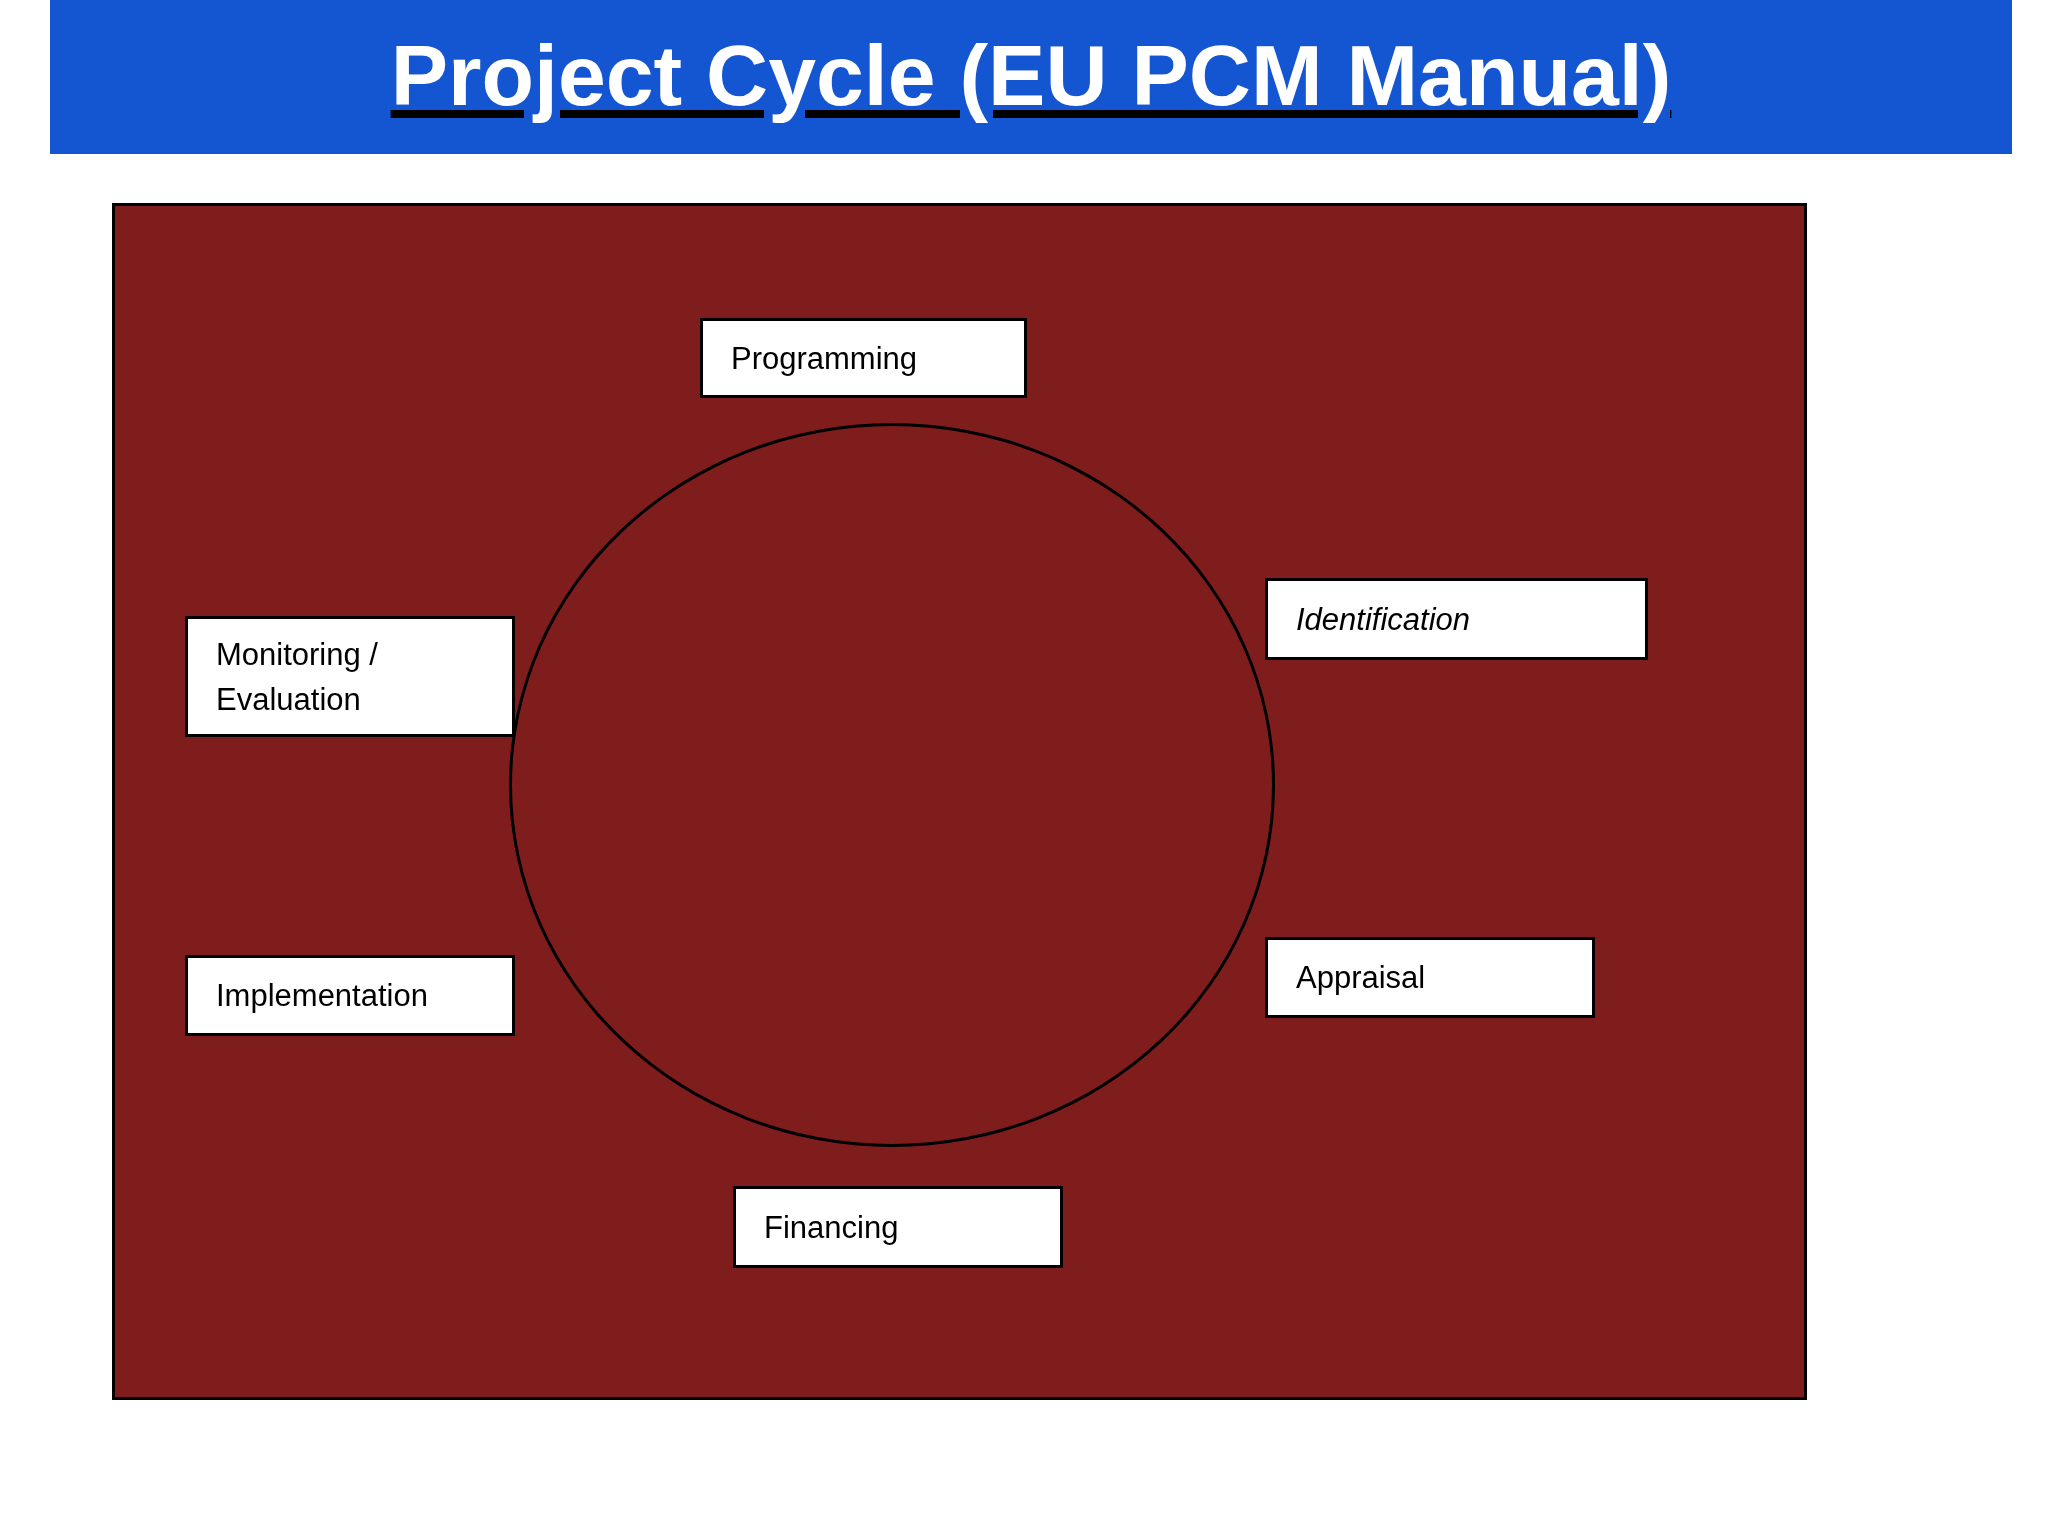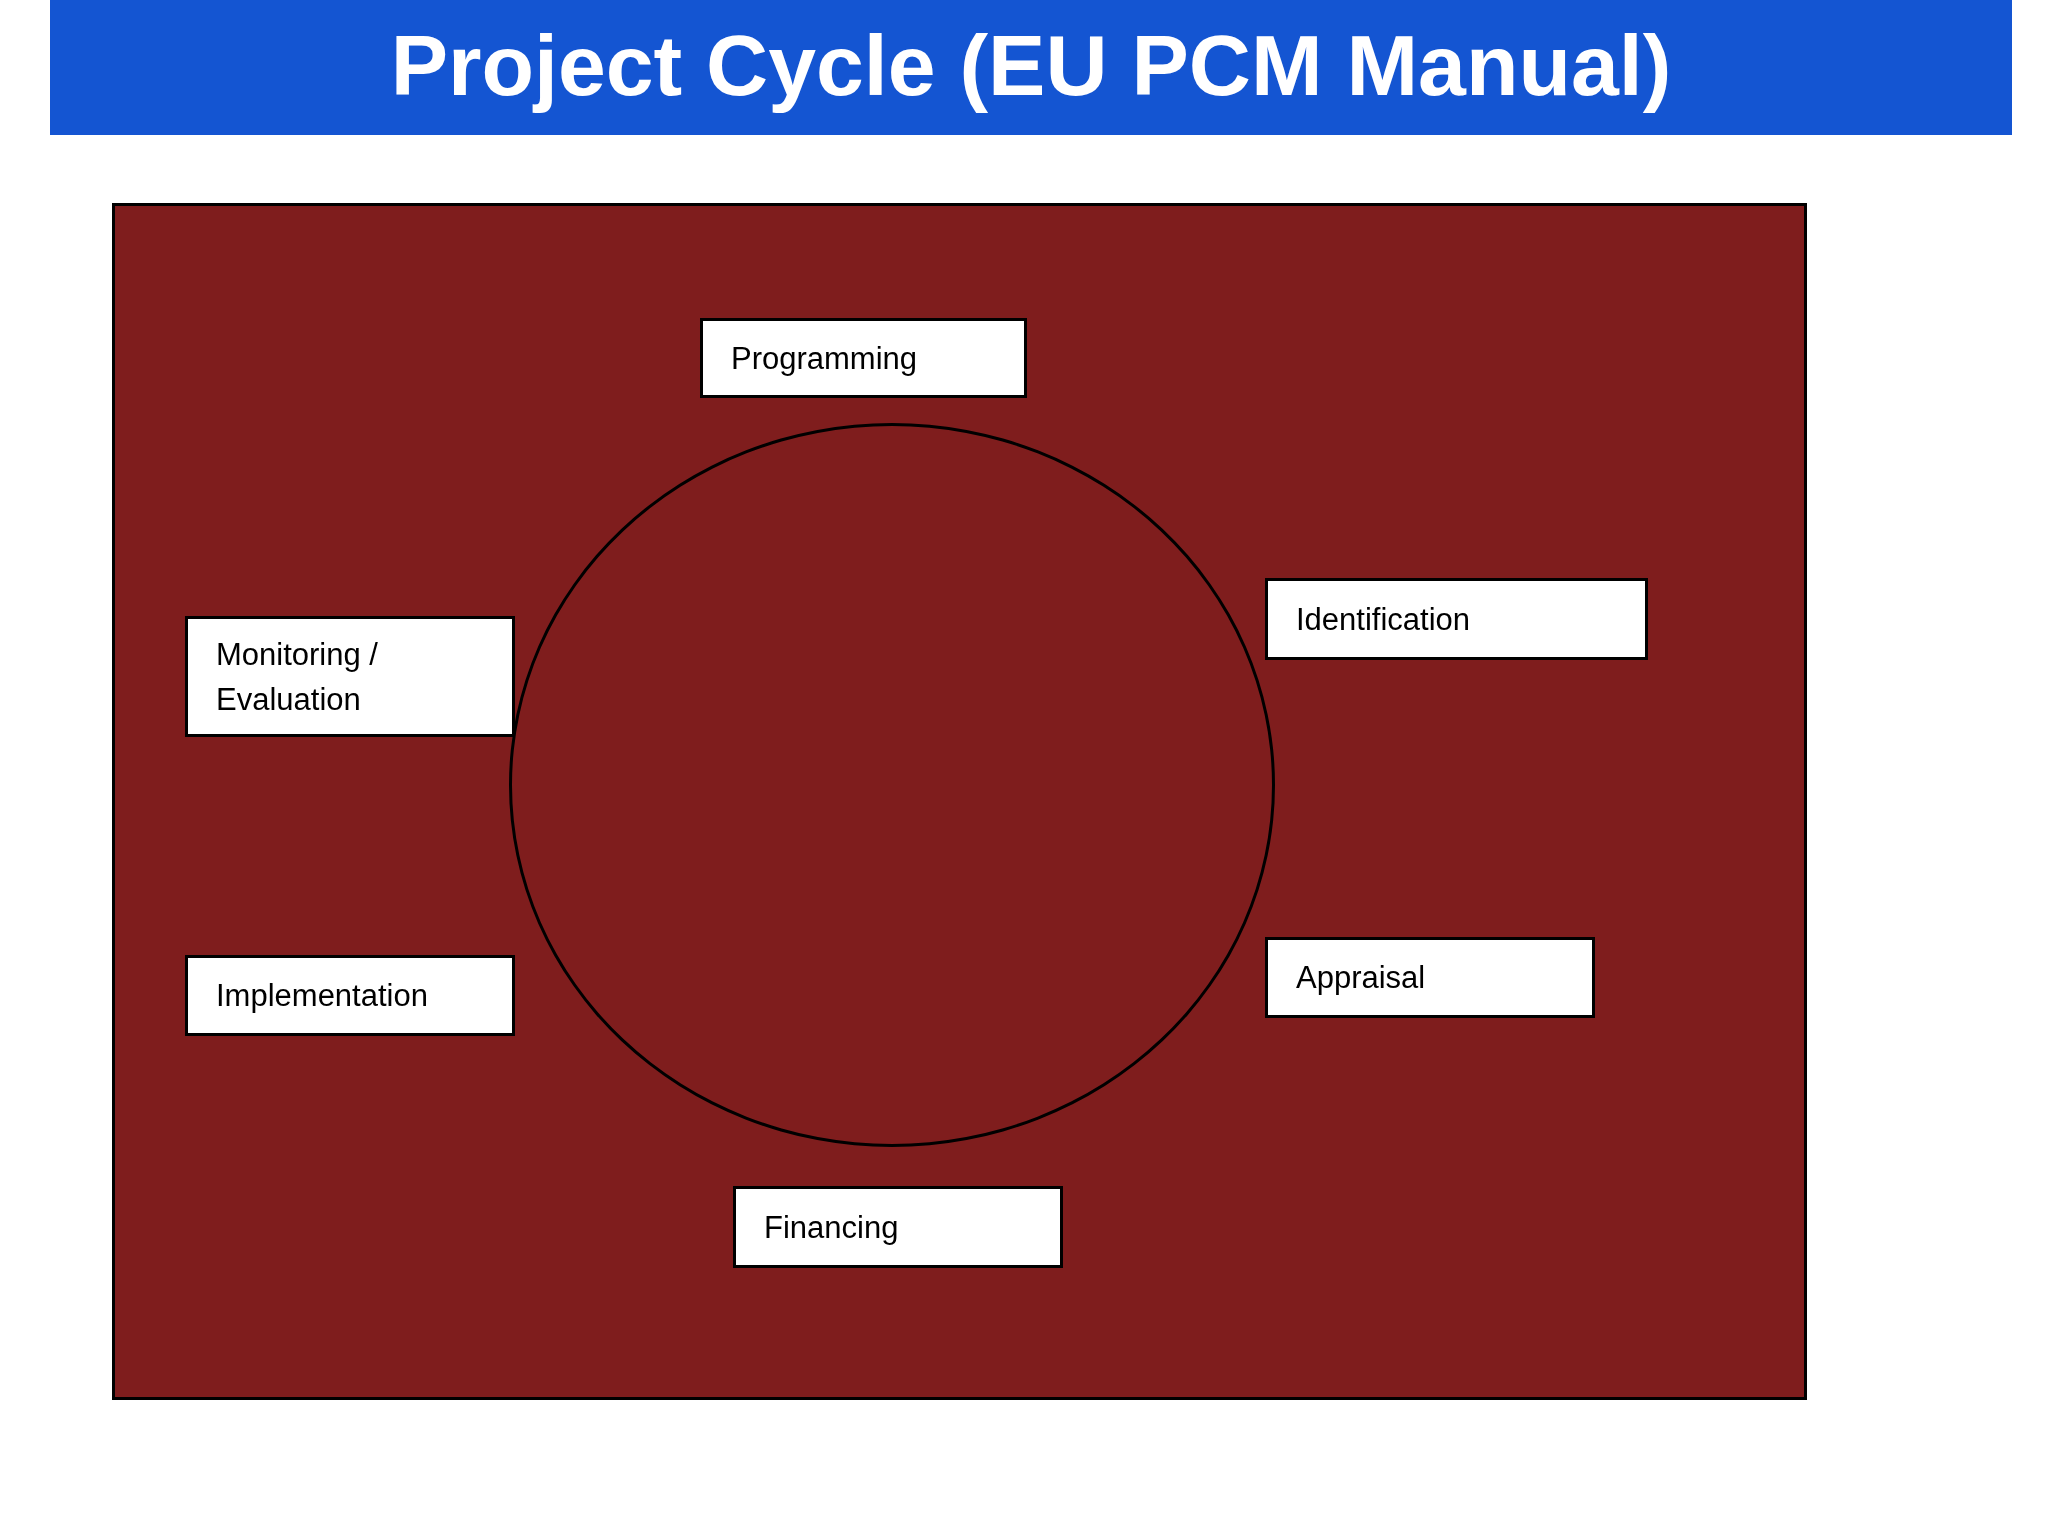--- a/index.html
+++ b/index.html
@@ -11,25 +11,26 @@
     font-family: "Liberation Sans", sans-serif;
     overflow: hidden;
   }
 
   
   .banner {
     position: absolute;
     left: 50px;
     top: 0;
     width: 1962px;
-    height: 135px;
+    height: 154px;
     background: #1455d2;
     display: flex;
     align-items: center;
     justify-content: center;
+    text-decoration: underline;
   }
   .banner .title-text {
     color: #ffffff;
     font-size: 86px;
     font-weight: bold;
     letter-spacing: 0px;
     white-space: nowrap;
     transform: translateY(-2px);
   }
 
@@ -67,21 +68,21 @@
     display: flex;
     align-items: center;
     padding-left: 28px;
     font-size: 31px;
     color: #000000;
     line-height: 45px;
   }
   .stage .stage-label { display: block; }
 
   .stage-programming    { left: 585px;  top: 112px; width: 327px; height: 80px; }
-  .stage-identification { left: 1150px; top: 372px; width: 383px; height: 82px; }
+  .stage-identification { left: 1150px; top: 372px; width: 383px; height: 82px; font-style: italic; }
   .stage-monitoring     { left: 70px;   top: 410px; width: 330px; height: 121px; }
   .stage-implementation { left: 70px;   top: 749px; width: 330px; height: 81px; }
   .stage-appraisal      { left: 1150px; top: 731px; width: 330px; height: 81px; }
   .stage-financing      { left: 618px;  top: 980px; width: 330px; height: 82px; }
 </style>
 </head>
 <body>
 
 <div class="canvas">
 

